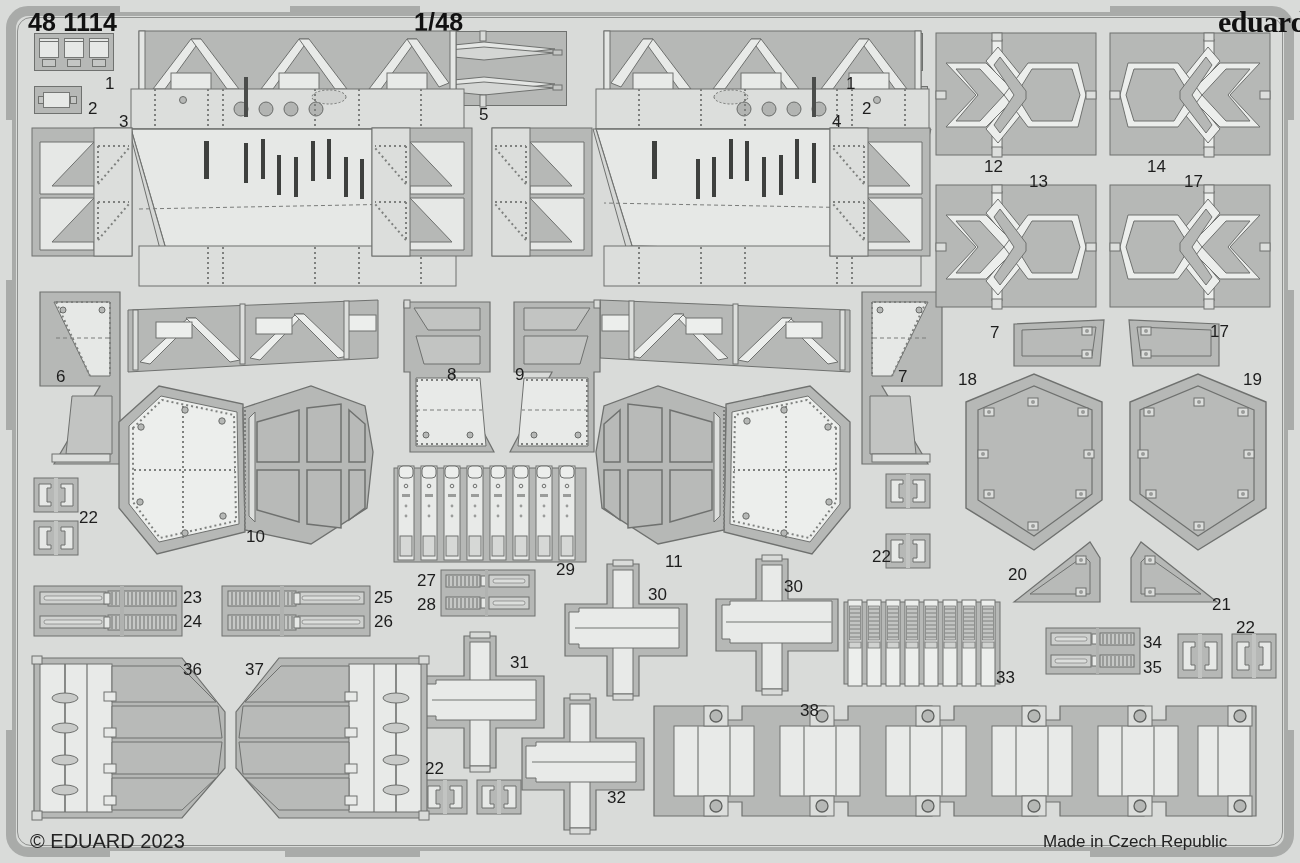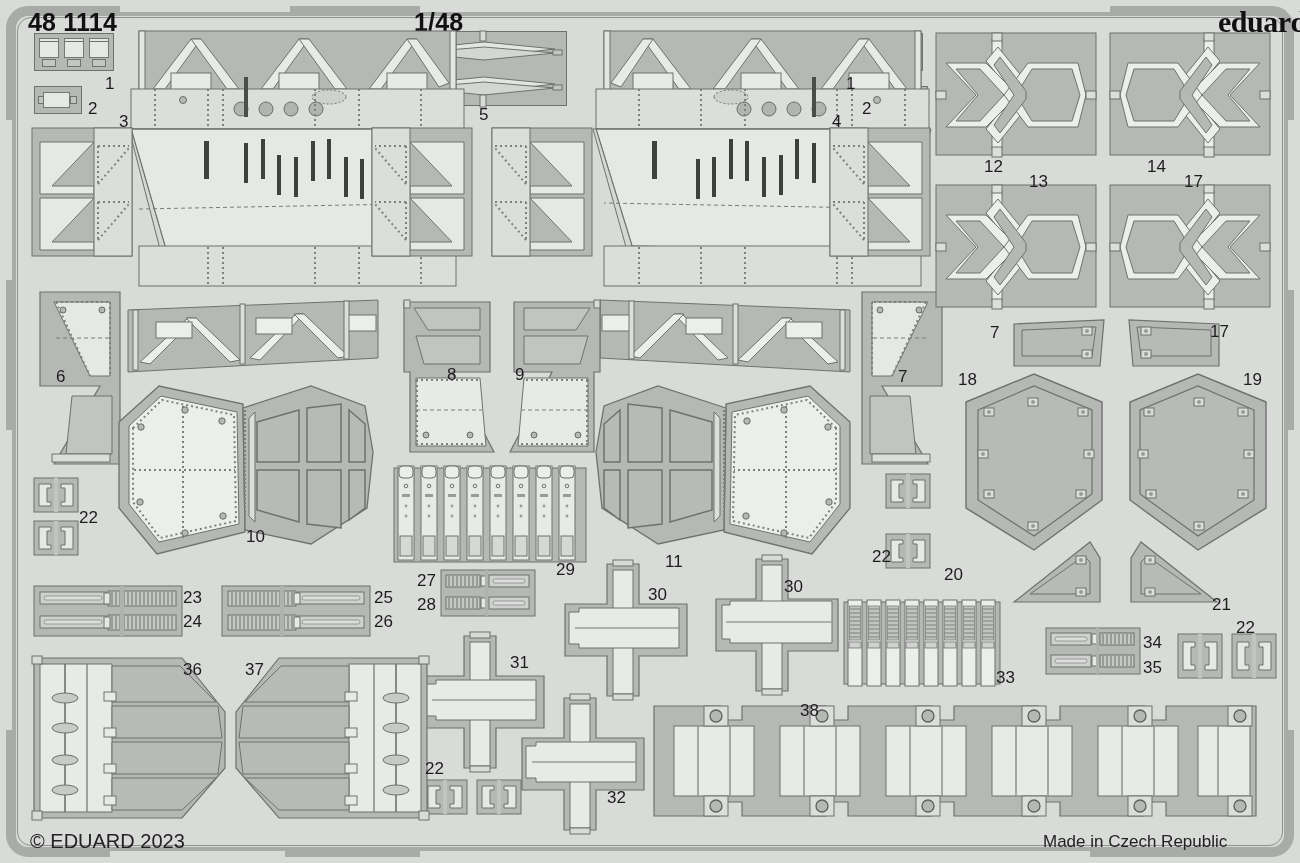--- a/index.html
+++ b/index.html
@@ -1265,21 +1265,21 @@
   <div class="lbl" style="left:246px;top:528px;">10</div>
   <div class="lbl" style="left:665px;top:525px;margin-top:28px;">11</div>
   <div class="lbl" style="left:984px;top:158px;">12</div>
   <div class="lbl" style="left:1029px;top:173px;">13</div>
   <div class="lbl" style="left:1147px;top:158px;">14</div>
   <div class="lbl" style="left:1184px;top:173px;">17</div>
   <div class="lbl" style="left:990px;top:324px;">7</div>
   <div class="lbl" style="left:1210px;top:323px;">17</div>
   <div class="lbl" style="left:958px;top:371px;">18</div>
   <div class="lbl" style="left:1243px;top:371px;">19</div>
-  <div class="lbl" style="left:944px;top:566px;">20</div>
+  <div class="lbl" style="left:1008px;top:566px;">20</div>
   <div class="lbl" style="left:1212px;top:596px;">21</div>
   <div class="lbl" style="left:79px;top:509px;">22</div>
   <div class="lbl" style="left:872px;top:548px;">22</div>
   <div class="lbl" style="left:425px;top:760px;">22</div>
   <div class="lbl" style="left:1236px;top:619px;">22</div>
   <div class="lbl" style="left:183px;top:589px;">23</div>
   <div class="lbl" style="left:183px;top:613px;">24</div>
   <div class="lbl" style="left:374px;top:589px;">25</div>
   <div class="lbl" style="left:374px;top:613px;">26</div>
   <div class="lbl" style="left:417px;top:572px;">27</div>

